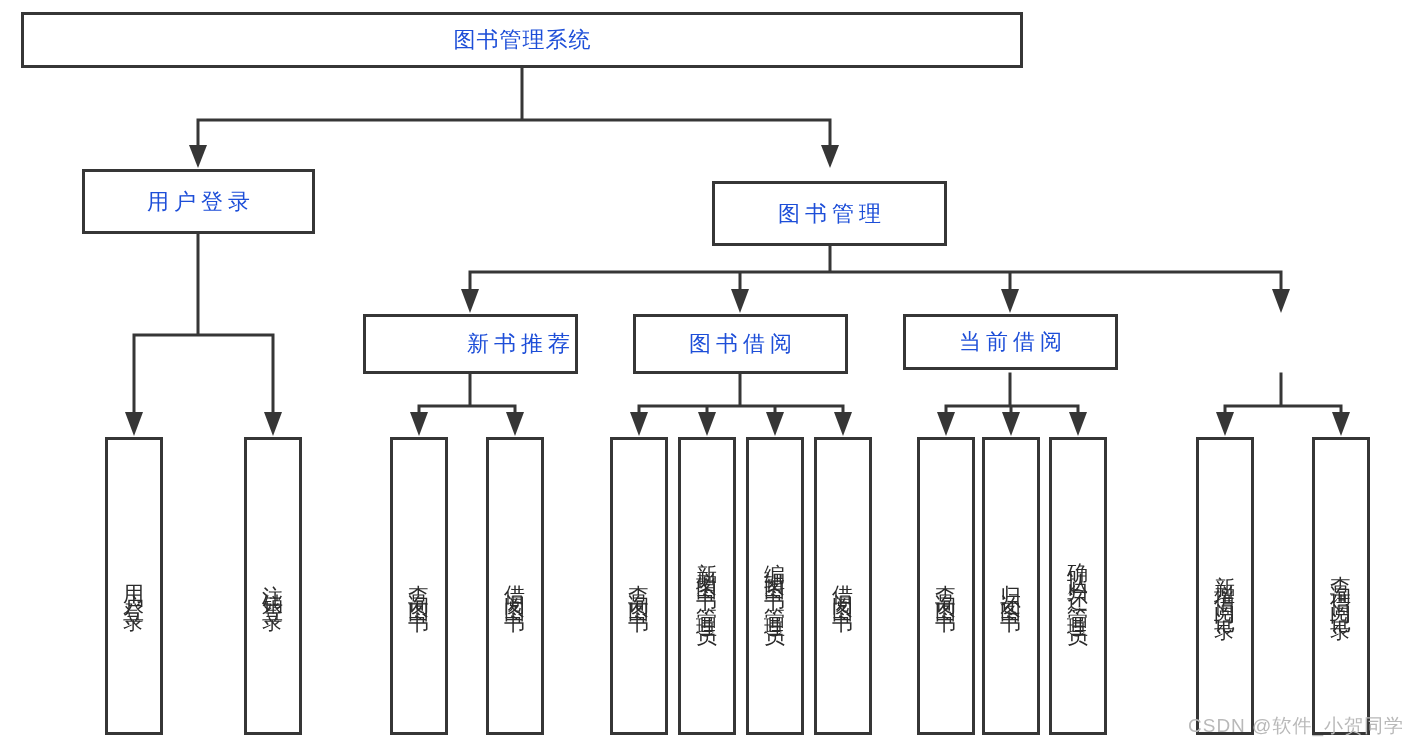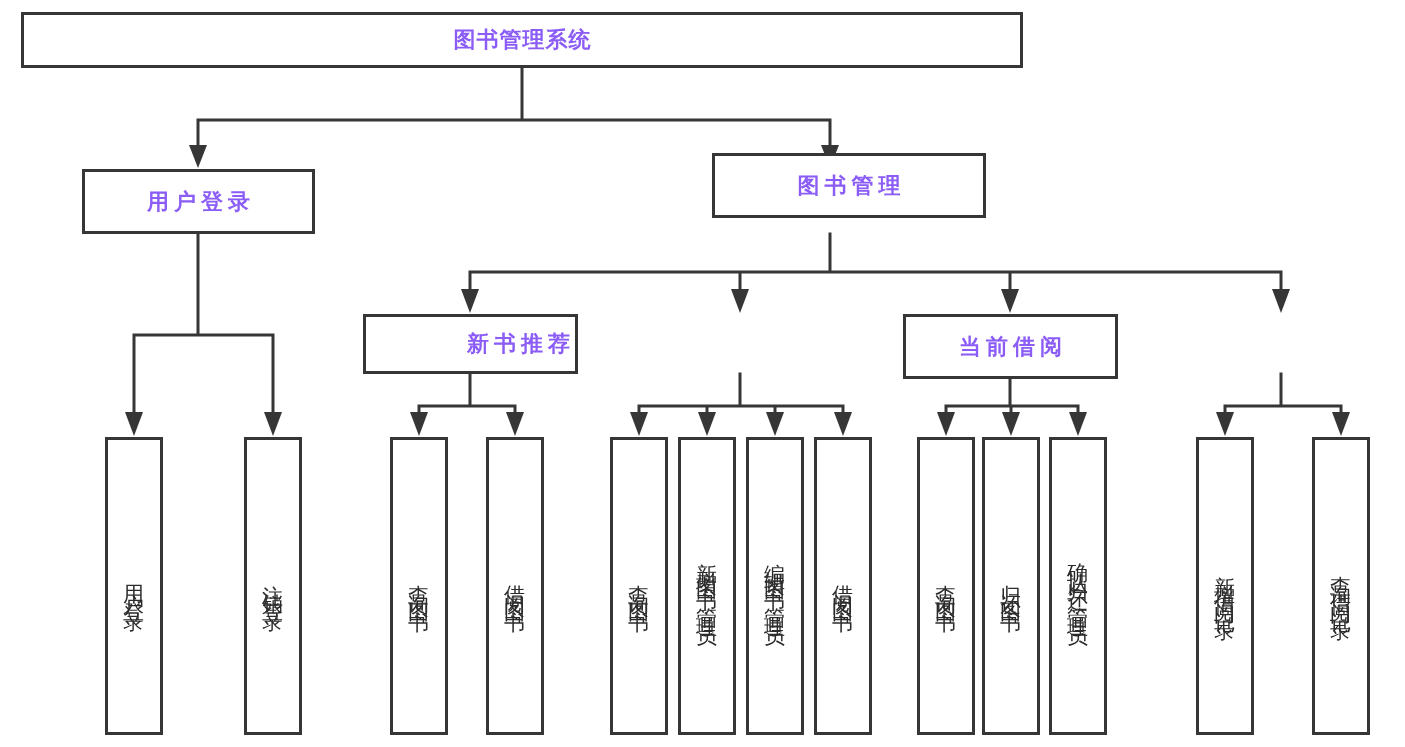--- a/index.html
+++ b/index.html
@@ -19,23 +19,22 @@
     background: #ffffff;
     border: 3px solid #363636;
     display: flex;
     align-items: center;
     justify-content: center;
   }
   .hlabel {
     font-size: 22px;
     letter-spacing: 5px;
     text-indent: 5px;
-    color: #8b5cf6;
+    color: #1d4ed8;
     white-space: nowrap;
-    font-weight: bold;
   }
   .root .hlabel { letter-spacing: 1px; text-indent: 1px; }
   .vlabel {
     writing-mode: vertical-rl;
     text-orientation: mixed;
     font-size: 21px;
     line-height: 1;
     letter-spacing: 9px;
     color: #2b2b2b;
     white-space: nowrap;
@@ -89,28 +88,31 @@
     </g>
   </svg>
 
   <div class="box root" style="left:21px; top:12px; width:1002px; height:56px;">
     <span class="hlabel">图书管理系统</span>
   </div>
 
   <div class="box" style="left:82px; top:169px; width:233px; height:65px;">
     <span class="hlabel">用户登录</span>
   </div>
-  <div class="box" style="left:712px; top:153px; width:274px; height:65px;">
+  <div class="box" style="left:712px; top:181px; width:235px; height:65px;">
     <span class="hlabel">图书管理</span>
   </div>
 
   <div class="box" style="left:363px; top:314px; width:215px; height:60px;justify-content:flex-end;">
     <span class="hlabel">新书推荐</span>
   </div>
-  <div class="box" style="left:903px; top:314px; width:215px; height:65px;">
+  <div class="box" style="left:633px; top:314px; width:215px; height:60px;">
+    <span class="hlabel">图书借阅</span>
+  </div>
+  <div class="box" style="left:903px; top:314px; width:215px; height:56px;">
     <span class="hlabel">当前借阅</span>
   </div>
 
   <div class="box leaf" style="left:105px; top:437px; width:58px; height:298px;">
     <span class="vlabel">用户登录</span>
   </div>
   <div class="box leaf" style="left:244px; top:437px; width:58px; height:298px;">
     <span class="vlabel">注销登录</span>
   </div>
   <div class="box leaf" style="left:390px; top:437px; width:58px; height:298px;">
@@ -140,14 +142,15 @@
   <div class="box leaf" style="left:1049px; top:437px; width:58px; height:298px;">
     <span class="vlabel">确认归还（管理员）</span>
   </div>
   <div class="box leaf" style="left:1196px; top:437px; width:58px; height:298px;">
     <span class="vlabel">新增借阅记录</span>
   </div>
   <div class="box leaf" style="left:1312px; top:437px; width:58px; height:298px;">
     <span class="vlabel">查询借阅记录</span>
   </div>
 
+  <div class="watermark">CSDN @软件_小贺同学</div>
 
 </div>
 
 </body></html>

